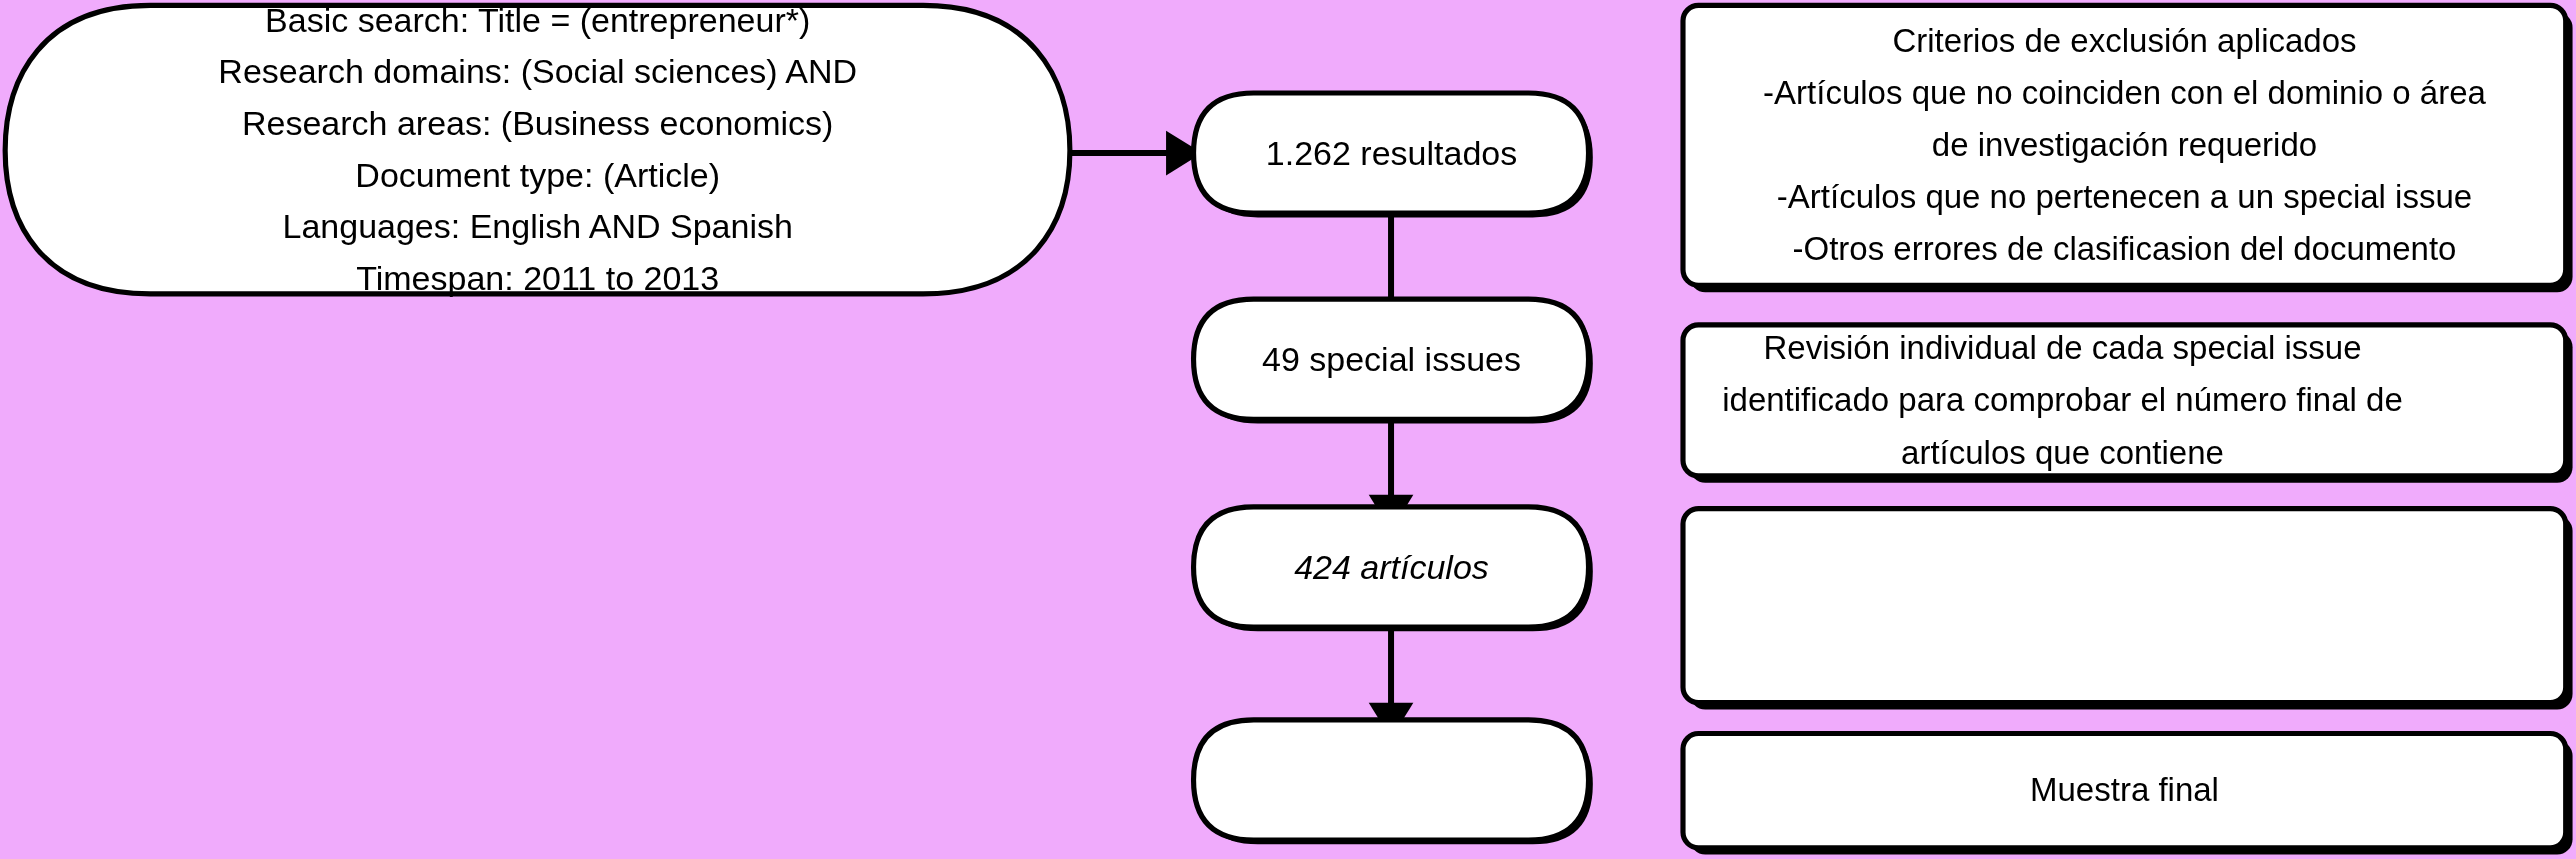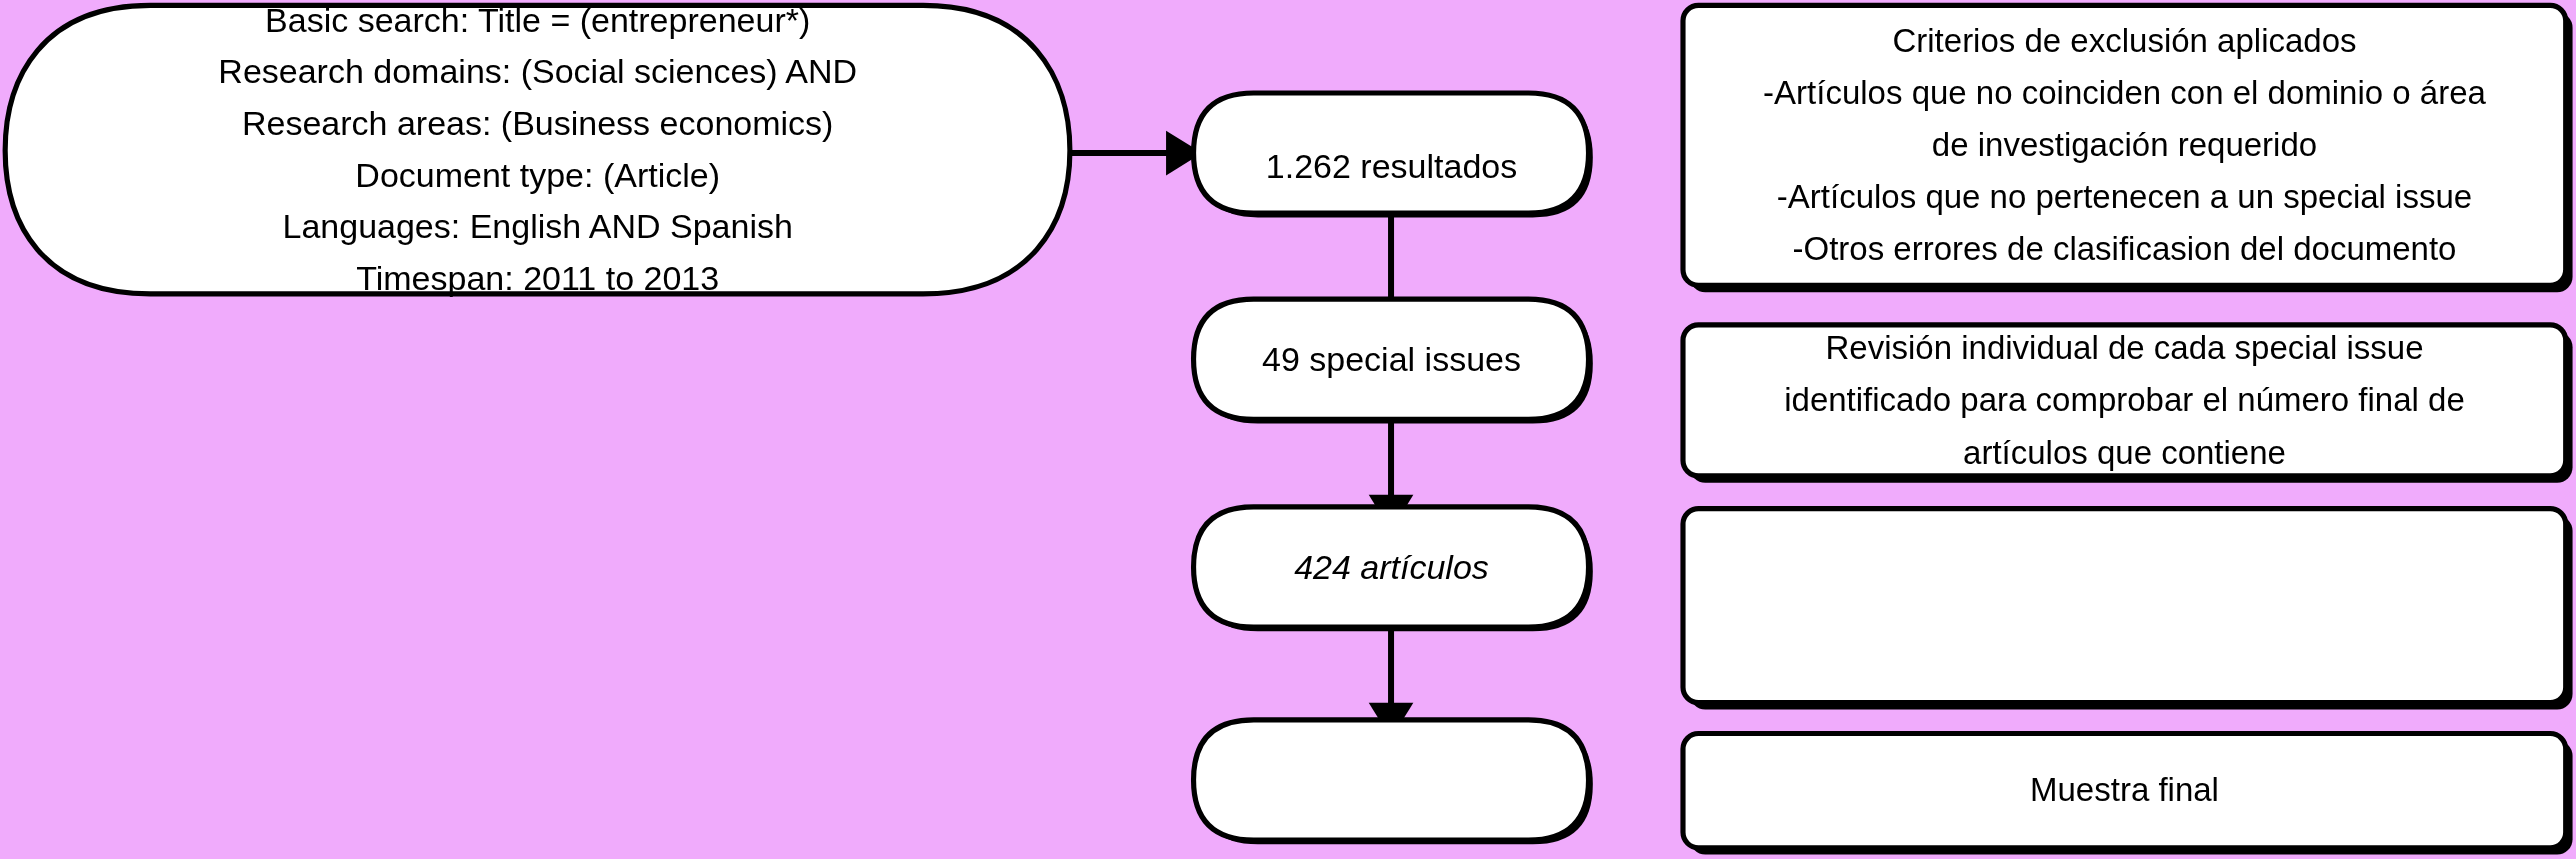--- a/index.html
+++ b/index.html
@@ -119,34 +119,34 @@
 
   </svg>
 
   <div class="txt query-text" style="left:5.2px; top:5.2px; width:1065px; height:289px;">Basic search: Title = (entrepreneur*)
 Research domains: (Social sciences) AND
 Research areas: (Business economics)
 Document type: (Article)
 Languages: English AND Spanish
 Timespan: 2011 to 2013</div>
 
-  <div class="txt node-text" style="left:1194px; top:106px; width:395px; height:120px;">1.262 resultados</div>
+  <div class="txt node-text" style="left:1194px; top:93px; width:395px; height:120px;">1.262 resultados</div>
 
   <div class="txt node-text" style="left:1194px; top:299px; width:395px; height:120px;">49 special issues</div>
 
   <div class="txt node-text" style="left:1194px; top:507px; width:395px; height:120px;font-style:italic;">424 artículos</div>
 
 
   <div class="txt note-text" style="left:1683px; top:5.2px; width:883px; height:280px;">Criterios de exclusión aplicados
 -Artículos que no coinciden con el dominio o área
 de investigación requerido
 -Artículos que no pertenecen a un special issue
 -Otros errores de clasificasion del documento</div>
 
-  <div class="txt note-text" style="left:1683px; top:325px; width:883px; height:151px;">Revisión individual de cada special issue
+  <div class="txt note-text" style="left:1621px; top:325px; width:883px; height:151px;">Revisión individual de cada special issue
 identificado para comprobar el número final de
 artículos que contiene</div>
 
 
   <div class="txt note-text" style="left:1683px; top:733px; width:883px; height:114px;">Muestra final</div>
 
 </div>
 
 
 </body></html>

